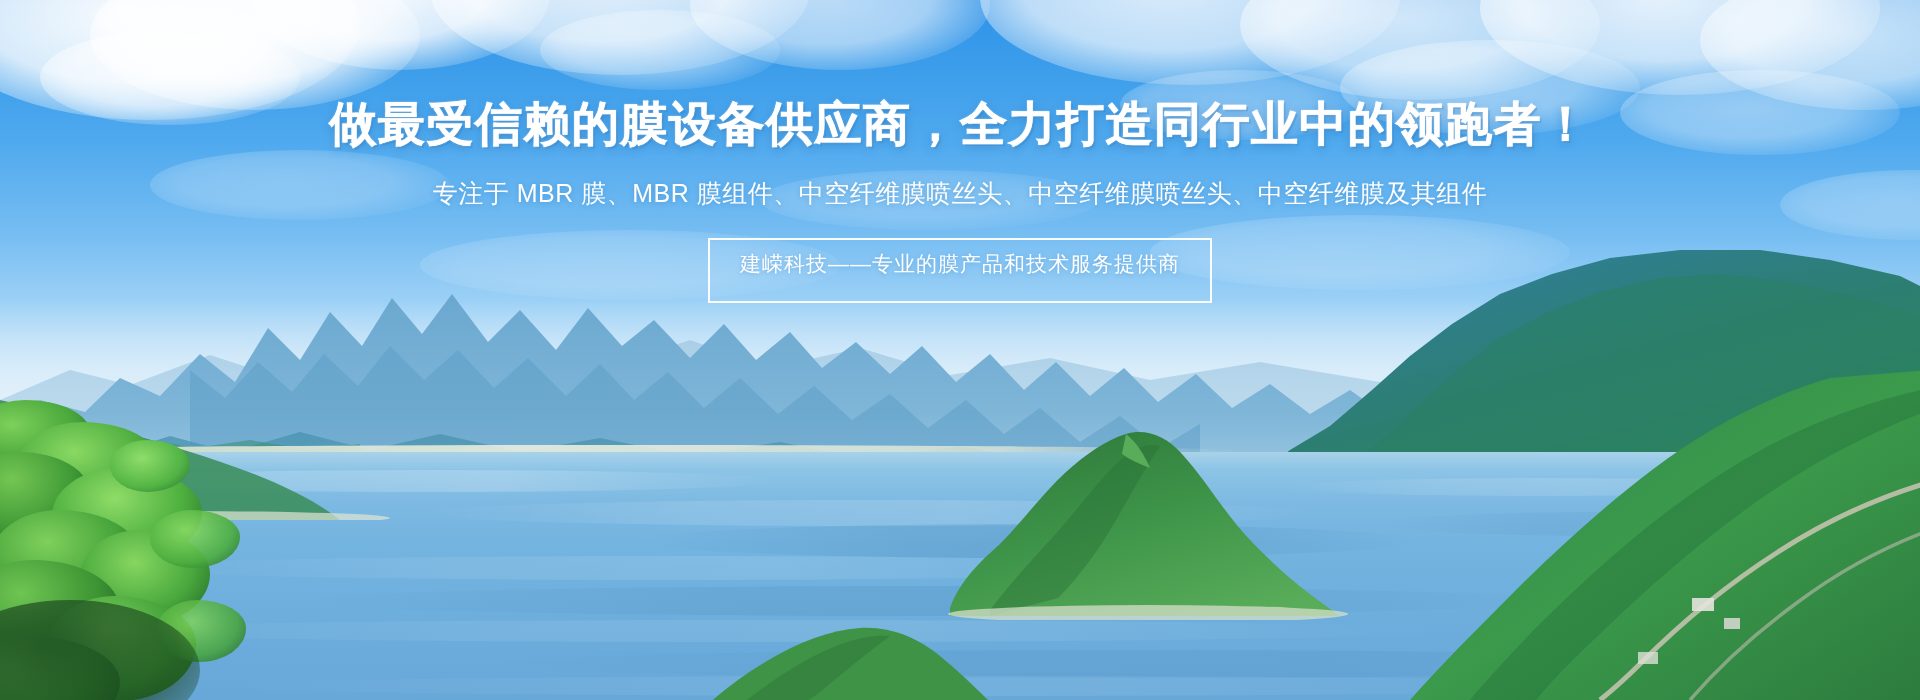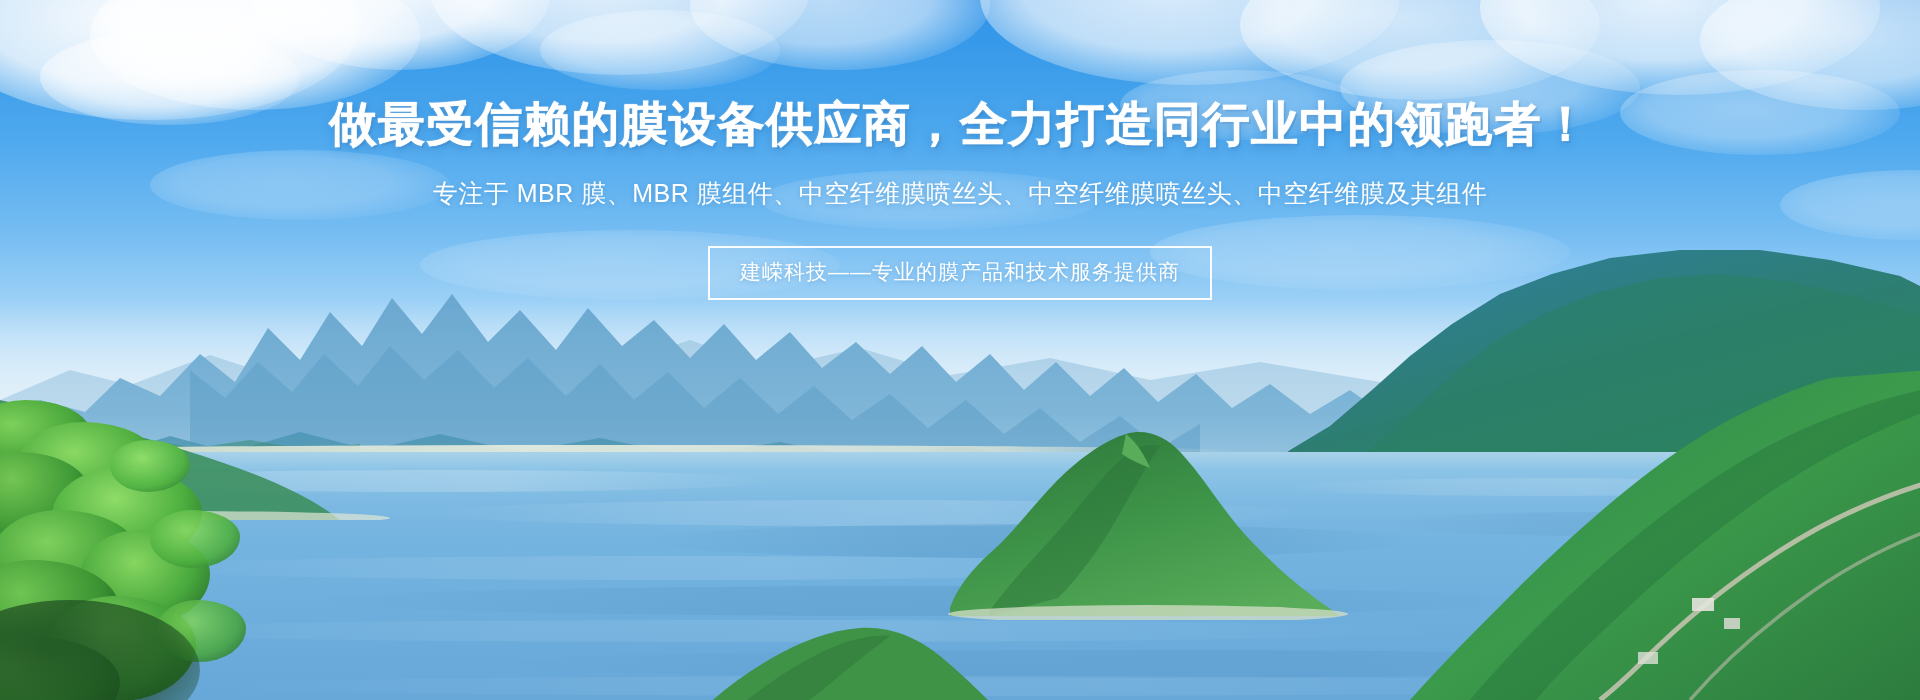--- a/index.html
+++ b/index.html
@@ -128,23 +128,23 @@
     font-size: 25px;
     line-height: 34px;
     font-weight: normal;
     color: #ffffff;
     letter-spacing: 0.5px;
     white-space: nowrap;
     text-shadow: 0 1px 5px rgba(45,120,185,0.40);
   }
 
   .tagline-box {
-    margin-top: 36px;
+    margin-top: 28px;
     border: 2px solid rgba(255,255,255,0.95);
-    padding: 11px 30px 13px 30px;
+    padding: 11px 30px 24px 30px;
     box-sizing: border-box;
   }
   .tagline-text {
     font-size: 21px;
     line-height: 26px;
     color: #ffffff;
     letter-spacing: 1px;
     white-space: nowrap;
     text-shadow: 0 1px 4px rgba(45,120,185,0.35);
   }

